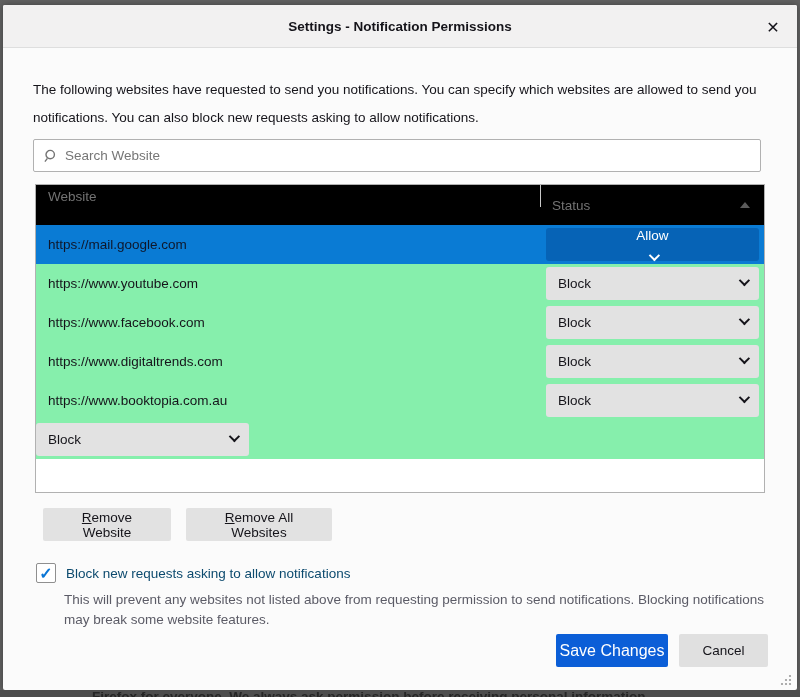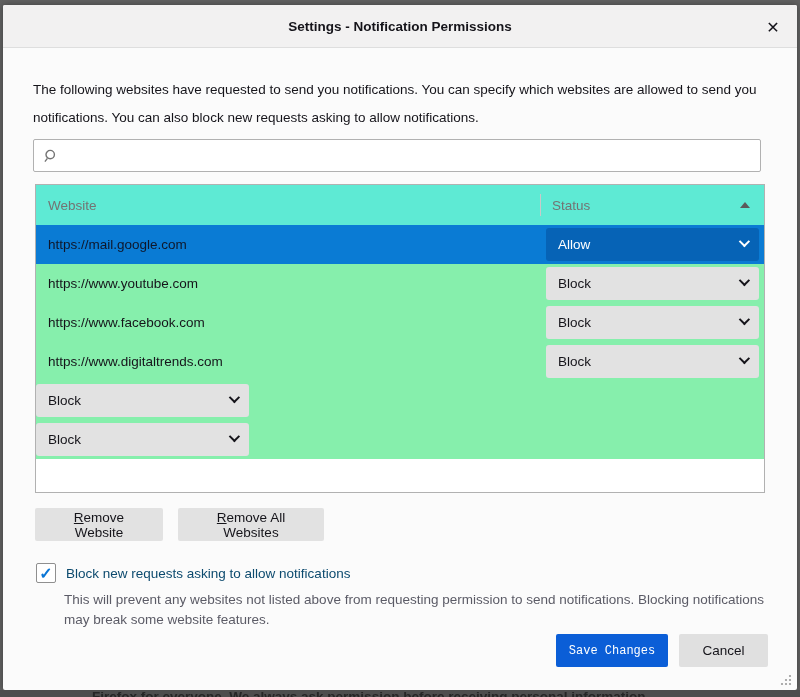--- a/index.html
+++ b/index.html
@@ -61,22 +61,22 @@
     font-family:"Liberation Sans", sans-serif; font-size:13.5px; color:#15141a;
   }
   .searchbox input::placeholder { color:#767676; opacity:1; }
 
   
   .table {
     position:absolute; left:32px; top:179px; width:730px; height:309px;
     background:#ffffff; border:1px solid #b1b1b1;
   }
   .thead {
-    display:flex; height:40px; background:#5eead4; color:#737373;
-    font-size:13.5px; align-items:center; position:relative;
+    display:flex; height:40px; background:#000000; color:#737373;
+    font-size:13.5px; position:relative;
   }
   .th-website { width:505px; padding-left:12px; border-right:1px solid #c9c9c9; height:22px; display:flex; align-items:center; }
   .th-status  { flex:1; padding-left:11px; display:flex; align-items:center; }
   .sort-arrow {
     position:absolute; right:14px; top:17px;
     width:0; height:0; border-left:5px solid transparent; border-right:5px solid transparent;
     border-bottom:6px solid #5b5b5b;
   }
   .row {
     display:flex; height:39px; align-items:center; background:#86efac;
@@ -86,32 +86,32 @@
     white-space:nowrap; overflow:hidden;
   }
   .row.selected { background:#0a7bd4; }
   .row.selected .url { color:#0f172a; }
   .select {
     width:213px; height:33px; margin-left:0;
     background:#e2e2e2; border-radius:3px;
     display:flex; align-items:center; justify-content:space-between;
     padding:0 12px; font-size:13.5px; color:#15141a; cursor:default;
   }
-  .row.selected .select { background:#0663b6; color:#ffffff; }
+  .row.selected .select { background:#0663b6; color:#ffffff;flex-direction:column; }
   .chev {
     width:8px; height:8px; border-right:2px solid #15141a; border-bottom:2px solid #15141a;
     transform:rotate(45deg) translateY(-2px); margin-top:-4px;
   }
   .row.selected .chev { border-color:#ffffff; }
 
   
   button { font-family:"Liberation Sans", sans-serif; cursor:default; }
   .btn {
     position:absolute; height:33px; background:#e2e2e2; border:none; border-radius:2px;
-    font-size:13.5px; color:#15141a; padding:0 16px;
+    font-size:13.5px; color:#15141a; padding:0 16px;margin-left:8px;
   }
   .btn .lbl { display:block; }
   .ak .lbl::first-letter { text-decoration:underline; }
   #remove-website { left:32px;  top:503px; width:128px; }
   #remove-all     { left:175px; top:503px; width:146px; }
 
   
   .check-row {
     position:absolute; left:33px; top:558px; display:flex; align-items:center;
   }
@@ -122,21 +122,21 @@
   }
   .check-label { margin-left:10px; font-size:13.5px; color:#0c4a6e; }
   .check-desc {
     position:absolute; left:61px; top:585px; width:704px;
     font-size:13.5px; line-height:19.5px; color:#5b5b66;
   }
 
   
   #save-changes {
     position:absolute; left:553px; top:629px; width:112px; height:33px;
-    background:#0b5ed7; color:#ffffff; border:none; border-radius:2px; font-size:12px;font-family:Liberation Mono, monospace;
+    background:#0b5ed7; color:#ffffff; border:none; border-radius:2px; font-size:16px;
   }
   #save-changes .lbl::first-letter { text-decoration:underline; }
   #cancel {
     position:absolute; left:676px; top:629px; width:89px; height:33px;
     background:#e0e0e0; color:#15141a; border:none; border-radius:2px; font-size:13.5px;
   }
 
   .grip { position:absolute; right:5px; bottom:4px; }
 </style>
 </head>
@@ -149,20 +149,21 @@
     <button class="close-btn">✕</button>
   </div>
 
   <p class="intro">The following websites have requested to send you notifications. You can specify which websites are allowed to send you notifications. You can also block new requests asking to allow notifications.</p>
 
   <div class="searchbox">
     <svg width="14" height="14" viewBox="0 0 14 14">
       <circle cx="6.2" cy="5.6" r="4.2" fill="none" stroke="#737373" stroke-width="1.4"></circle>
       <line x1="3.4" y1="9.4" x2="0.9" y2="12.6" stroke="#737373" stroke-width="1.4"></line>
     </svg>
+    <input type="text" placeholder="Search Website" style="">
   </div>
 
   <div class="table">
     <div class="thead">
       <div class="th-website">
         <span>Website</span>
       </div>
       <div class="th-status">
         <span>Status</span>
       </div>
@@ -191,20 +192,21 @@
       </div>
     </div>
     <div class="row">
       <span class="url">https://www.digitaltrends.com</span>
       <div class="select">
         <span>Block</span>
         <span class="chev"></span>
       </div>
     </div>
     <div class="row">
+      <span class="url">https://www.booktopia.com.au</span>
       <div class="select">
         <span>Block</span>
         <span class="chev"></span>
       </div>
     </div>
     <div class="row">
       <div class="select">
         <span>Block</span>
         <span class="chev"></span>
       </div>

